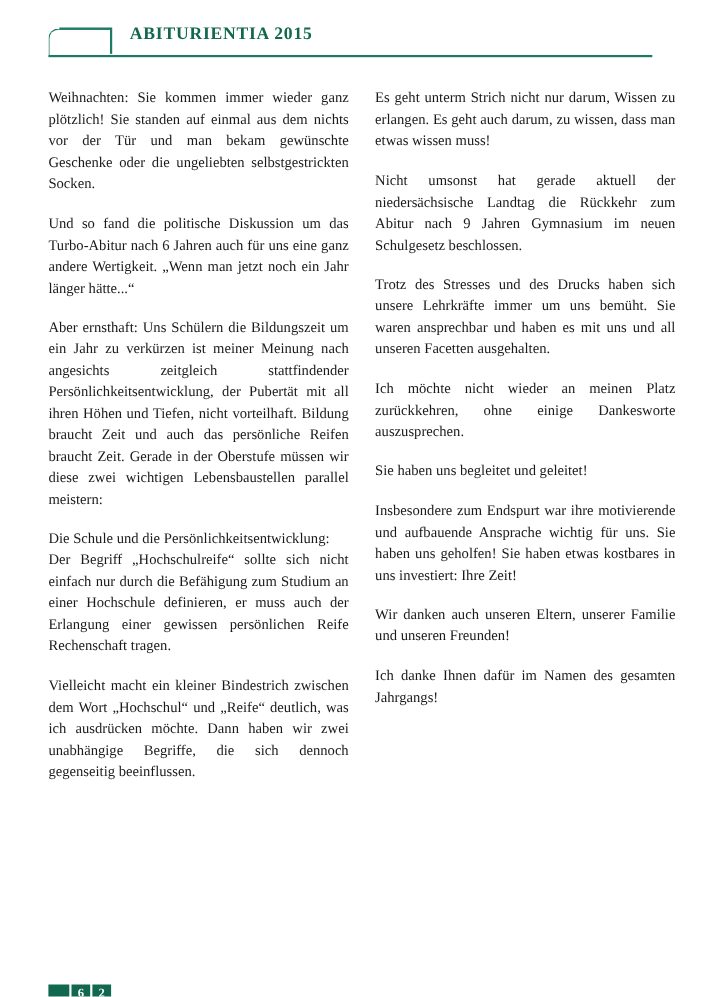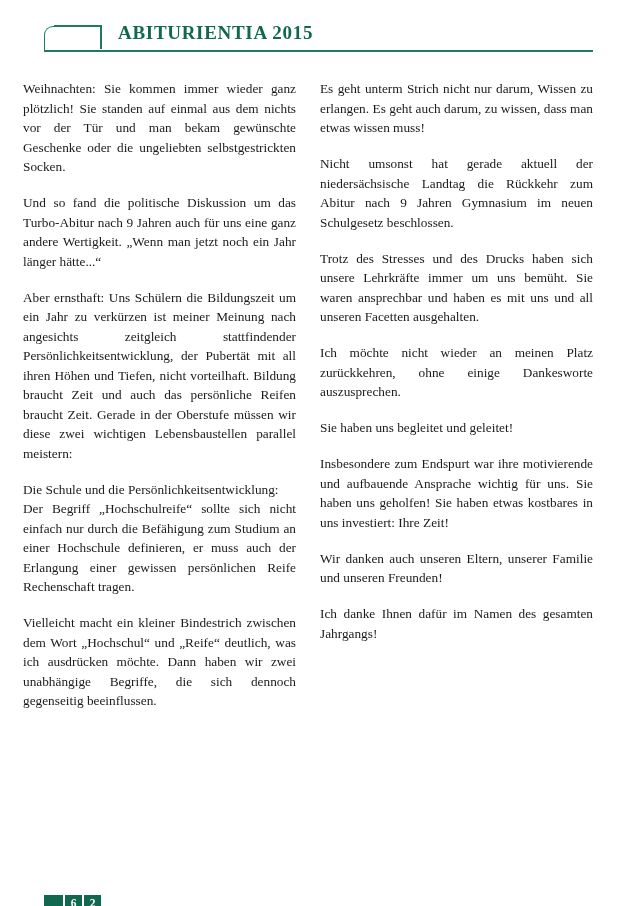--- a/index.html
+++ b/index.html
@@ -58,39 +58,38 @@
     width: 1.6px;
     height: 22px;
     background: #1d7a63;
   }
   .masthead-title {
     position: absolute;
     left: 74px;
     top: 0px;
     font-family: "Liberation Serif", "DejaVu Serif", serif;
     font-weight: bold;
-    font-size: 19px;
+    font-size: 16px;
     letter-spacing: 0.7px;
     color: #12684f;
   }
   .masthead-rule {
     position: absolute;
     left: 0;
     right: 0;
     top: 28px;
     height: 1.6px;
     background: #1d7a63;
   }
 
   
   .columns {
     display: flex;
     gap: 24px;
     margin-top: 11px;
-    justify-content: flex-end;
   }
   .column {
     width: 273px;
     flex: 0 0 273px;
   }
   .column p {
     margin: 0 0 16.5px 0;
     font-size: 13.3px;
     line-height: 19.5px;
     text-align: justify;
@@ -140,21 +139,21 @@
   <div class="masthead">
     <span class="masthead-mark"></span>
     <span class="masthead-title">ABITURIENTIA 2015</span>
     <span class="masthead-rule"></span>
   </div>
 
   <div class="columns">
 
     <div class="column">
       <p>Weihnachten: Sie kommen immer wieder ganz plötzlich! Sie standen auf einmal aus dem nichts vor der Tür und man bekam gewünschte Geschenke oder die ungeliebten selbstgestrickten Socken.</p>
-      <p>Und so fand die politische Diskussion um das Turbo-Abitur nach 9 Jahren auch für uns eine ganz andere Wertigkeit. „Wenn man jetzt noch ein Jahr länger hätte...“</p>
+      <p>Und so fand die politische Diskussion um das Turbo-Abitur nach 6 Jahren auch für uns eine ganz andere Wertigkeit. „Wenn man jetzt noch ein Jahr länger hätte...“</p>
       <p>Aber ernsthaft: Uns Schülern die Bildungszeit um ein Jahr zu verkürzen ist meiner Meinung nach angesichts zeitgleich stattfindender Persönlichkeitsentwicklung, der Pubertät mit all ihren Höhen und Tiefen, nicht vorteilhaft. Bildung braucht Zeit und auch das persönliche Reifen braucht Zeit. Gerade in der Oberstufe müssen wir diese zwei wichtigen Lebensbaustellen parallel meistern:</p>
       <p class="tight">Die Schule und die Persönlichkeitsentwicklung:</p>
       <p>Der Begriff „Hochschulreife“ sollte sich nicht einfach nur durch die Befähigung zum Studium an einer Hochschule definieren, er muss auch der Erlangung einer gewissen persönlichen Reife Rechenschaft tragen.</p>
       <p>Vielleicht macht ein kleiner Bindestrich zwischen dem Wort „Hochschul“ und „Reife“ deutlich, was ich ausdrücken möchte. Dann haben wir zwei unabhängige Begriffe, die sich dennoch gegenseitig beeinflussen.</p>
     </div>
 
     <div class="column">
       <p>Es geht unterm Strich nicht nur darum, Wissen zu erlangen. Es geht auch darum, zu wissen, dass man etwas wissen muss!</p>
       <p>Nicht umsonst hat gerade aktuell der niedersächsische Landtag die Rückkehr zum Abitur nach 9 Jahren Gymnasium im neuen Schulgesetz beschlossen.</p>
       <p>Trotz des Stresses und des Drucks haben sich unsere Lehrkräfte immer um uns bemüht. Sie waren ansprechbar und haben es mit uns und all unseren Facetten ausgehalten.</p>

